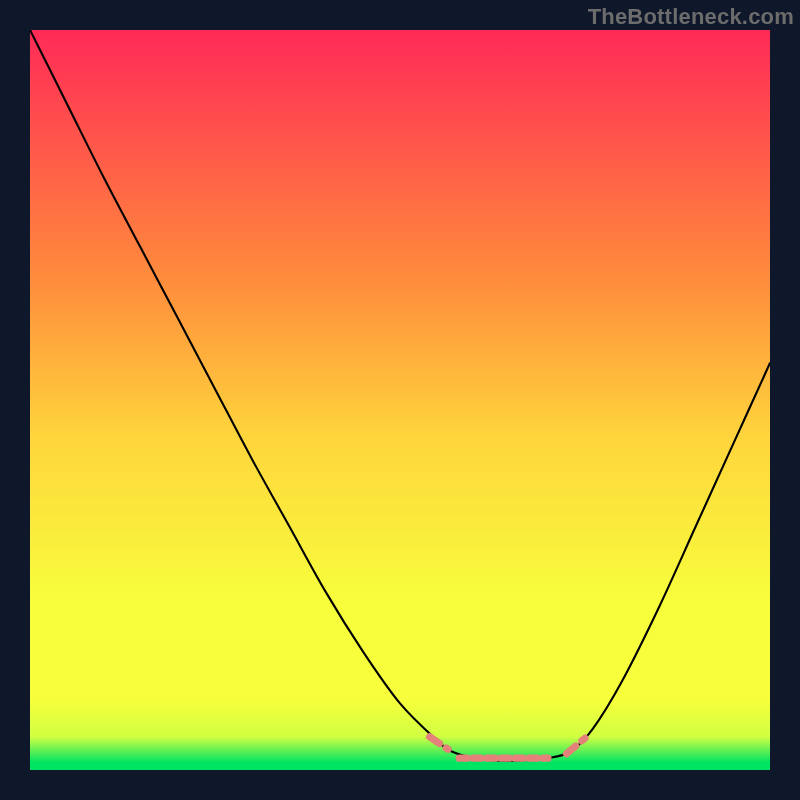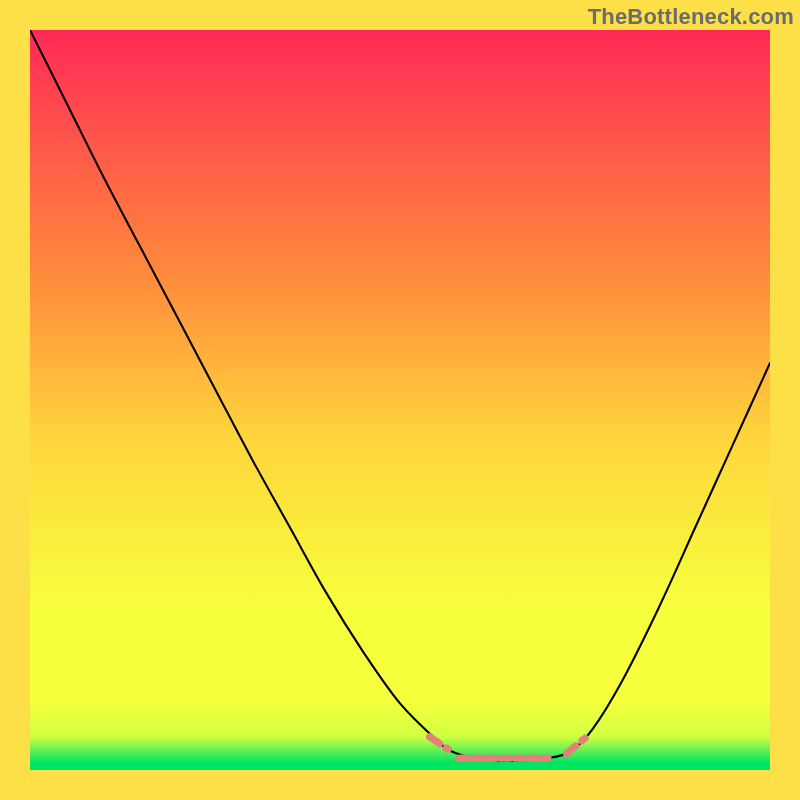--- a/index.html
+++ b/index.html
@@ -1,21 +1,21 @@
 <!DOCTYPE html>
 <html><head>
 <meta charset="utf-8">
 <style>
   * { margin: 0; padding: 0; box-sizing: border-box; }
   html, body { width: 800px; height: 800px; background: #000; overflow: hidden; }
   .stage {
     position: relative;
     width: 800px;
     height: 800px;
-    background: #fde047;
+    background: #0f172a;
   }
   .watermark {
     position: absolute;
     top: 4px;
     right: 6px;
     font-family: Arial, Helvetica, sans-serif;
     font-size: 22px;
     font-weight: 600;
     color: #6c6c6c;
     letter-spacing: 0.2px;

